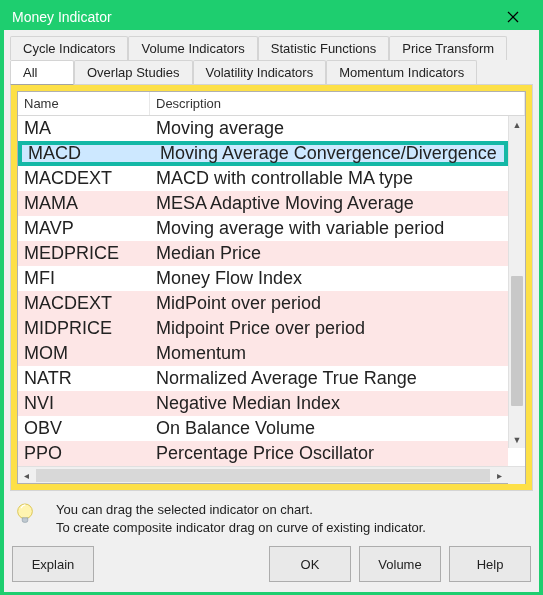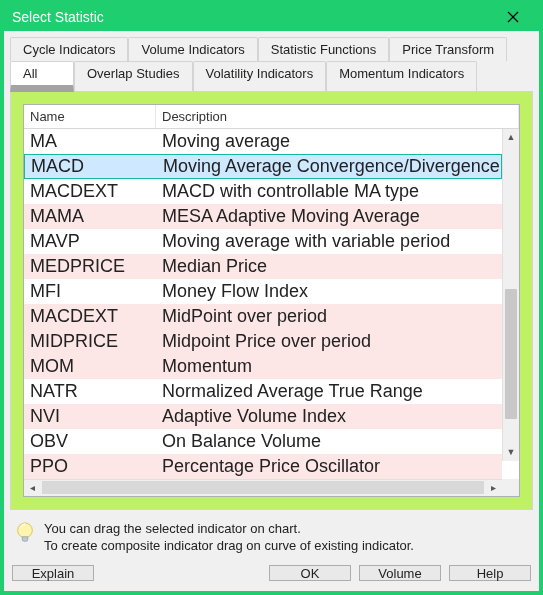--- a/index.html
+++ b/index.html
@@ -58,28 +58,28 @@
     padding: 4px 12px;
     font-size: 13px;
     color: #222;
     cursor: default;
     position: relative;
   }
   .tabrow1 .tab { border-top-left-radius: 2px; border-top-right-radius: 2px; }
   .tabrow2 .tab { border-top-left-radius: 2px; border-top-right-radius: 2px; }
   .tab.active {
     background: #fff;
-    border-bottom: 7px solid #a3a3a3;
+    border-bottom: 1px solid #a3a3a3;
     z-index: 2;
   }
   .tabpanel {
     border: 1px solid #d4d4d4;
-    background: #bef264;
+    background: #fde047;
     margin-top: -1px;
-    padding: 12px;
+    padding: 6px;
     flex: 1;
     display: flex;
     flex-direction: column;
     position: relative;
   }
   .table-wrap {
     border: 1px solid #b0b0b0;
     background: #fff;
     flex: 1;
     display: flex;
@@ -106,21 +106,21 @@
   }
   .rows { }
   .row {
     display: flex;
     height: 25px;
     align-items: center;
     font-size: 18px;
     color: #222;
   }
   .row.pink { background: #fde6e6; }
-  .row.selected { background: #cde8ff; border: 1px solid #14b8a6; height: 25px; }
+  .row.selected { background: #cde8ff; border: 4px solid #14b8a6; height: 25px; }
   .cell { padding: 0 6px; white-space: nowrap; overflow: hidden; }
   .vscroll {
     position: absolute;
     right: 0;
     top: 0;
     bottom: 18px;
     width: 17px;
     background: #f0f0f0;
     border-left: 1px solid #e0e0e0;
   }
@@ -160,56 +160,56 @@
   .hscroll .htrack {
     flex: 1;
     height: 13px;
     margin: 0 1px;
     background: #d8d8d8;
   }
   .hscroll .corner { width: 17px; height:17px; background: #f0f0f0;}
   .tip-area {
     display: flex;
     align-items: flex-start;
-    gap: 8px;
+    gap: 20px;
     padding: 10px 4px 6px 4px;
   }
   .bulb {
     width: 22px;
     height: 28px;
     flex-shrink: 0;
   }
   .tip-text { font-size: 13px; color: #222; line-height: 1.35; }
   .buttonbar {
     display: flex;
     gap: 8px;
     padding: 4px 2px 2px 2px;
   }
   .btn {
     min-width: 82px;
-    height: 16px;
+    height: 36px;
     border: 1px solid #adadad;
     background: #e9e9e9;
     font-size: 13px;
     color: #222;
     display: flex;
     align-items: center;
     justify-content: center;
     cursor: default;
   }
   .btn.underline-first::first-letter { text-decoration: underline; }
   .spacer { flex: 1; }
 </style>
 </head>
 <body>
 
 <div class="window">
 
   <div class="titlebar">
-    <div class="titlebar-title">Select Statistic</div>
+    <div class="titlebar-title">Money Indicator</div>
     <div class="titlebar-close">
       <svg width="12" height="12" viewBox="0 0 12 12">
           <line x1="1" y1="1" x2="11" y2="11"></line>
           <line x1="11" y1="1" x2="1" y2="11"></line>
         </svg>
     </div>
   </div>
 
   <div class="content">
 
@@ -273,21 +273,21 @@
               <div class="row pink">
                 <div class="cell col-name">MOM</div>
                 <div class="cell col-desc">Momentum</div>
               </div>
               <div class="row">
                 <div class="cell col-name">NATR</div>
                 <div class="cell col-desc">Normalized Average True Range</div>
               </div>
               <div class="row pink">
                 <div class="cell col-name">NVI</div>
-                <div class="cell col-desc">Adaptive Volume Index</div>
+                <div class="cell col-desc">Negative Median Index</div>
               </div>
               <div class="row">
                 <div class="cell col-name">OBV</div>
                 <div class="cell col-desc">On Balance Volume</div>
               </div>
               <div class="row pink">
                 <div class="cell col-name">PPO</div>
                 <div class="cell col-desc">Percentage Price Oscillator</div>
               </div>
             </div>

